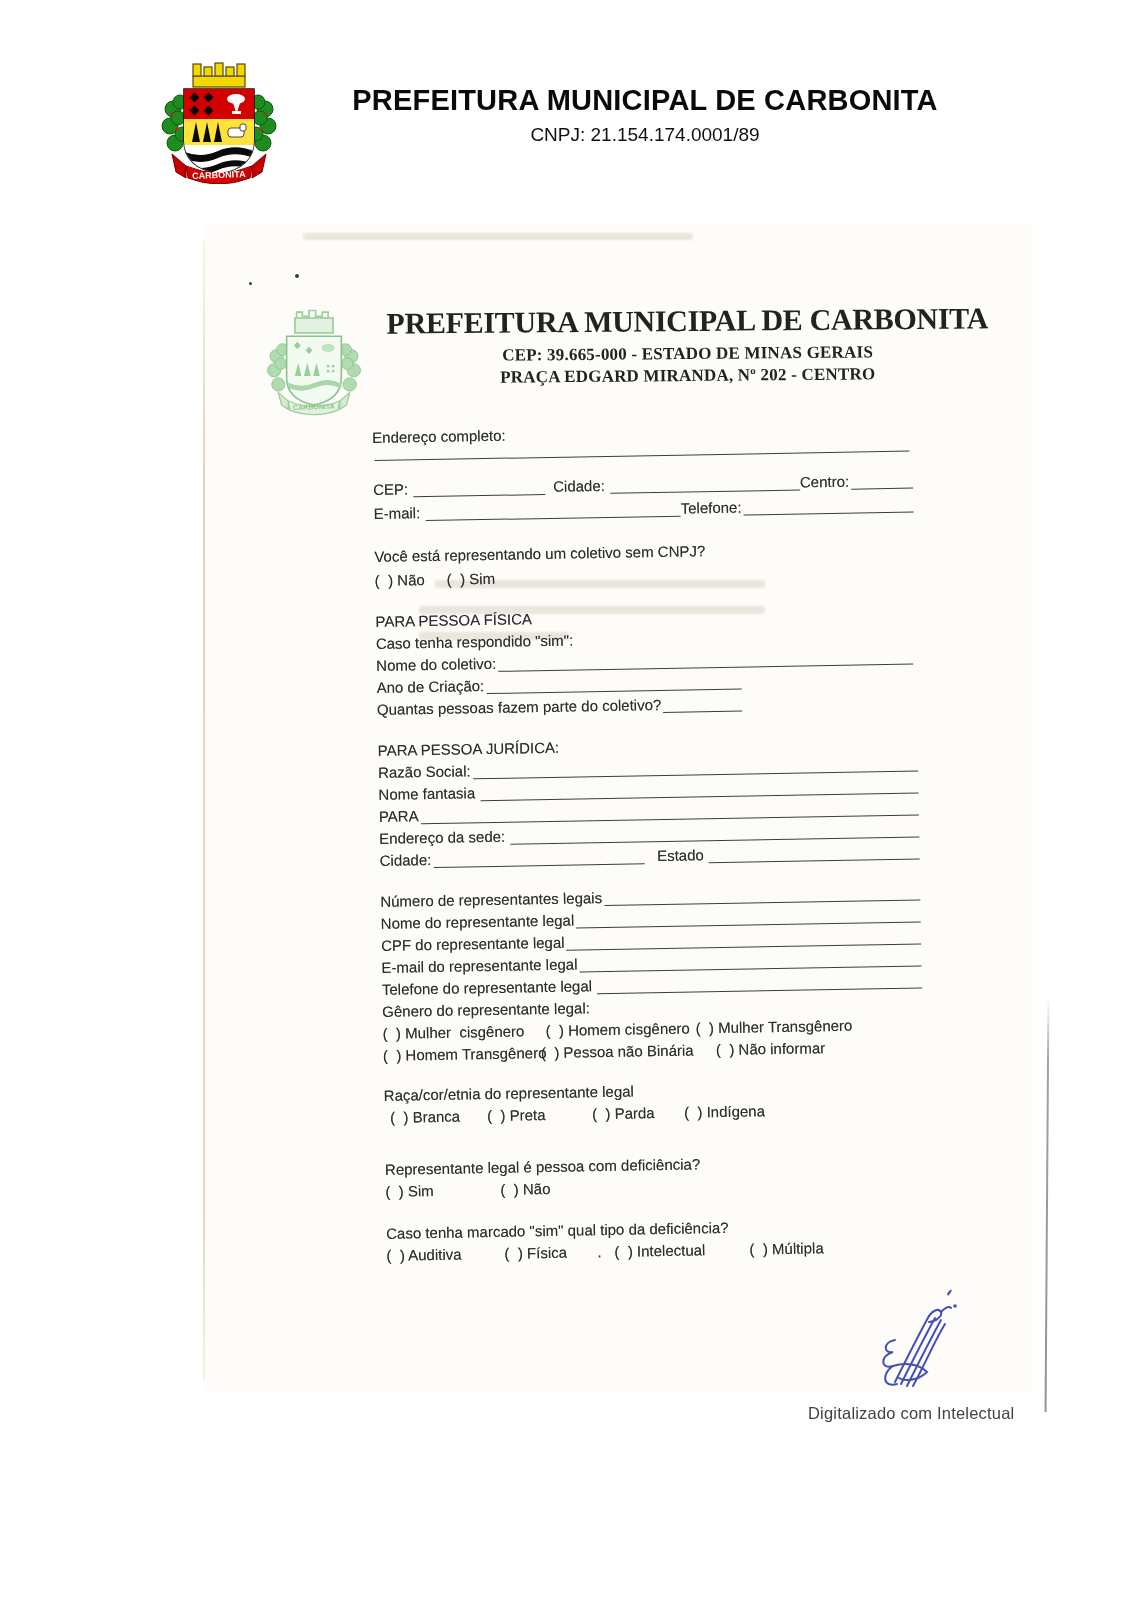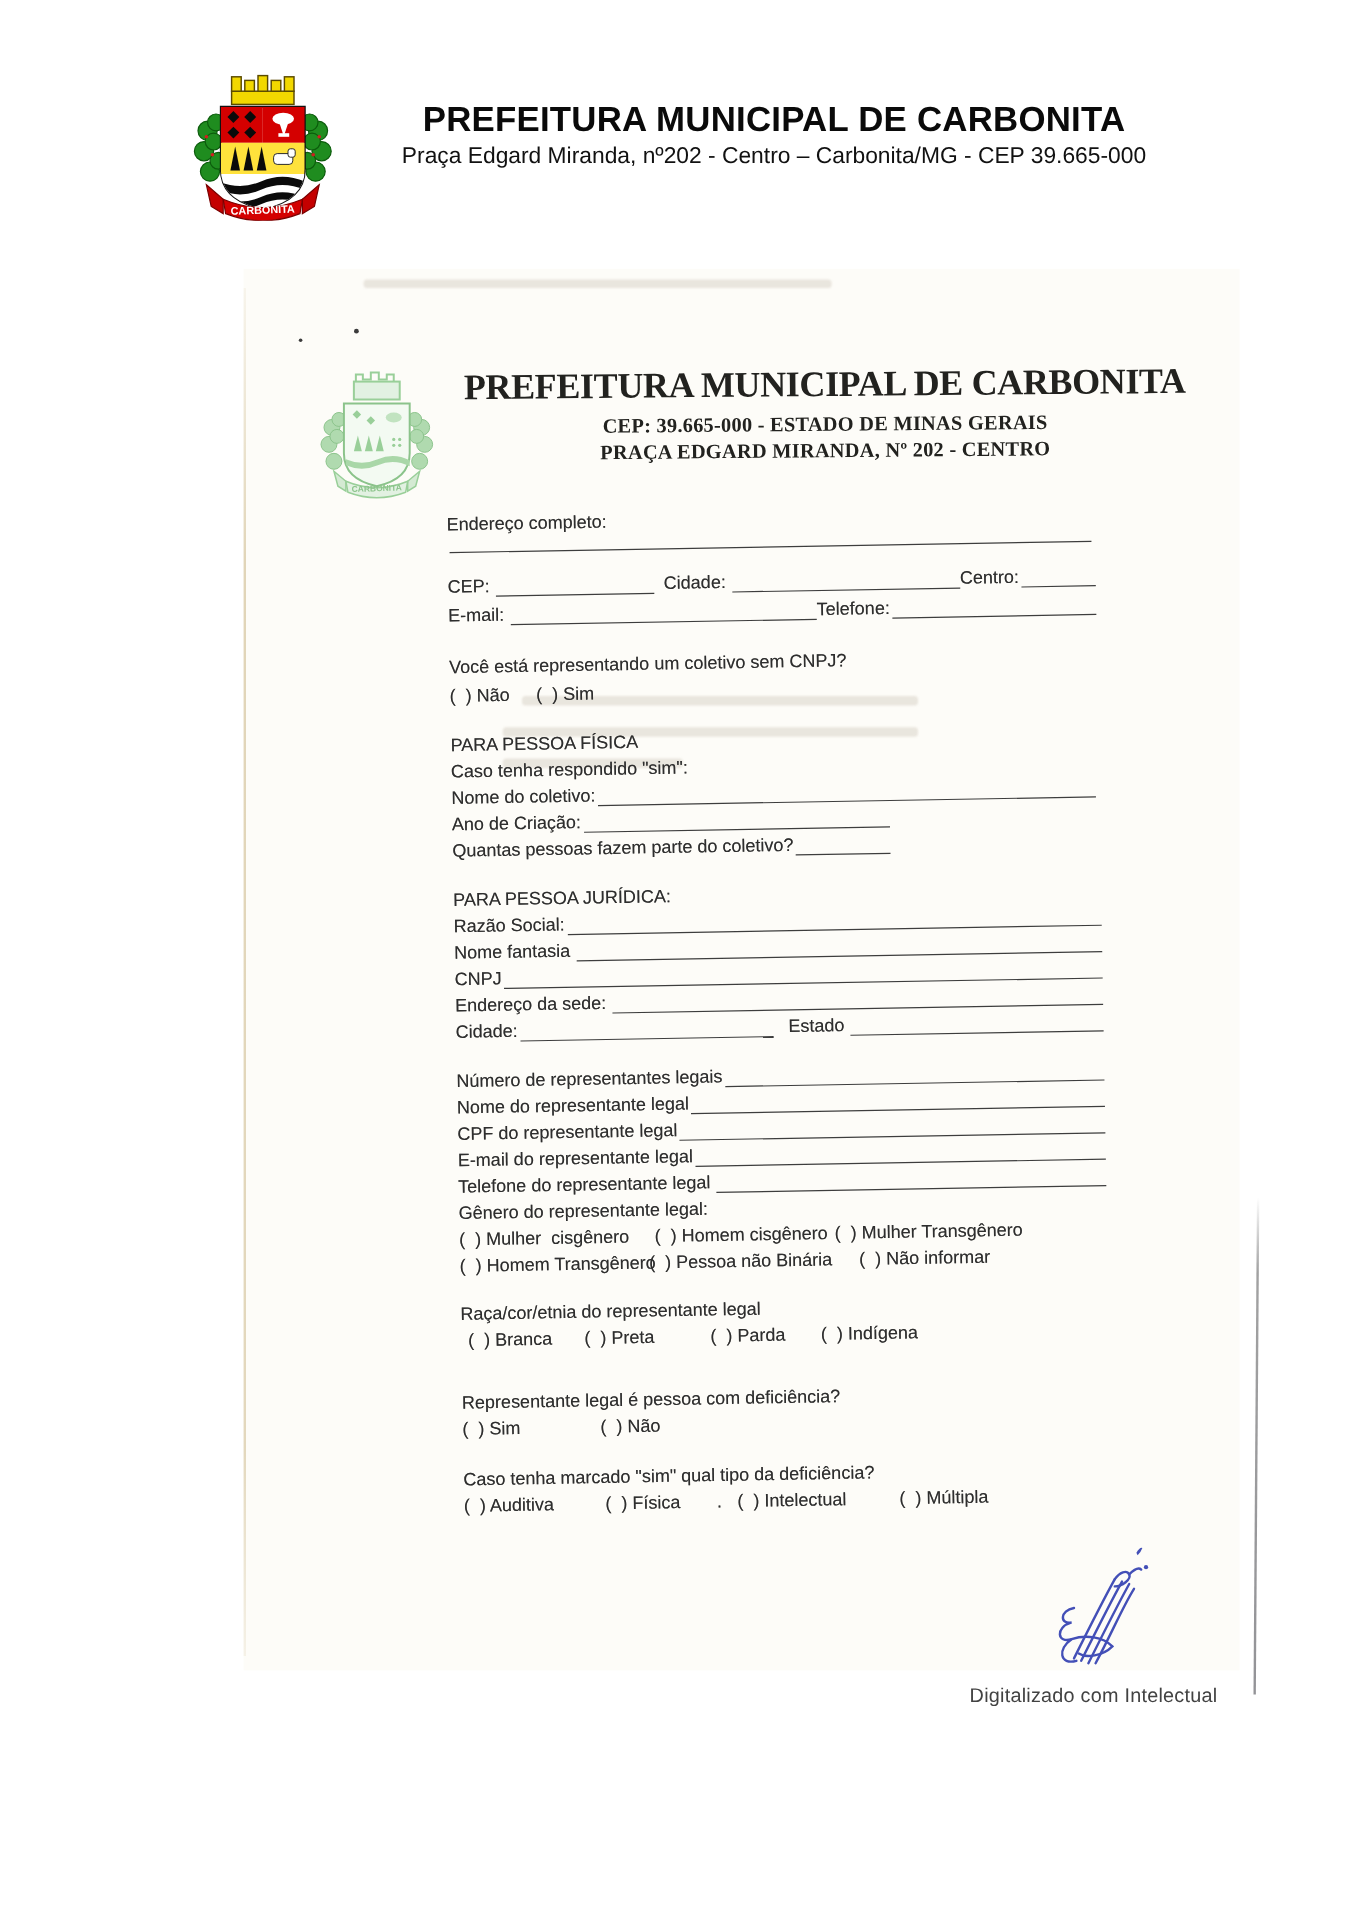--- a/index.html
+++ b/index.html
@@ -137,21 +137,21 @@
     </g>
 
     <path d="M12 100 l14 12 v12 l-10 -6 Z" fill="#c40000" stroke="#7a0000" stroke-width="1"></path>
     <path d="M106 100 l-14 12 v12 l10 -6 Z" fill="#c40000" stroke="#7a0000" stroke-width="1"></path>
     <path d="M26 112 q33 14 66 0 l-2 12 q-31 12 -62 0 Z" fill="#d40000" stroke="#7a0000" stroke-width="1"></path>
     <text x="59" y="124" text-anchor="middle" font-size="9" font-family="Liberation Sans, sans-serif" font-weight="bold" fill="#fff" transform="rotate(-2 59 124)">CARBONITA</text>
   </svg>
 
   <div class="letterhead-text">
     <div class="lh-title">PREFEITURA MUNICIPAL DE CARBONITA</div>
-    <div class="lh-addr">Praça Edgard Miranda, nº202  -  Centro – Carbonita/MG - CEP 39.665-000</div>
+    <div class="lh-cnpj">CNPJ: 21.154.174.0001/89</div>
   </div>
 
   <div id="scan-page">
     <div class="scan-left-edge"></div>
 
     <div class="ghost" style="left:100px; top:9px; width:390px; height:7px;"></div>
     <div class="speck" style="left:92px; top:50px; width:4px; height:4px;"></div>
     <div class="speck" style="left:46px; top:58px; width:3px; height:3px;"></div>
     <div class="ghost" style="left:232px; top:356px; width:330px; height:8px;"></div>
     <div class="ghost" style="left:216px; top:382px; width:346px; height:8px;"></div>
@@ -244,21 +244,21 @@
       <div class="frow sect" style="top:317px;"><span class="lbl">PARA PESSOA JURÍDICA:</span></div>
       <div class="frow" style="top:339px; width:540px;">
         <span class="lbl">Razão Social:</span>
         <span class="fill tight"></span>
       </div>
       <div class="frow" style="top:361px; width:540px;">
         <span class="lbl">Nome fantasia</span>
         <span class="fill"></span>
       </div>
       <div class="frow" style="top:383px; width:540px;">
-        <span class="lbl">CNPJ</span>
+        <span class="lbl">PARA</span>
         <span class="fill tight"></span>
       </div>
       <div class="frow" style="top:405px; width:540px;">
         <span class="lbl">Endereço da sede:</span>
         <span class="fill"></span>
       </div>
       <div class="frow" style="top:427px; width:540px;">
         <span class="lbl">Cidade:</span>
         <span class="fill tight" style="max-width:270px;"></span>
         <span class="lbl" style="margin-left:13px;">Estado</span>

